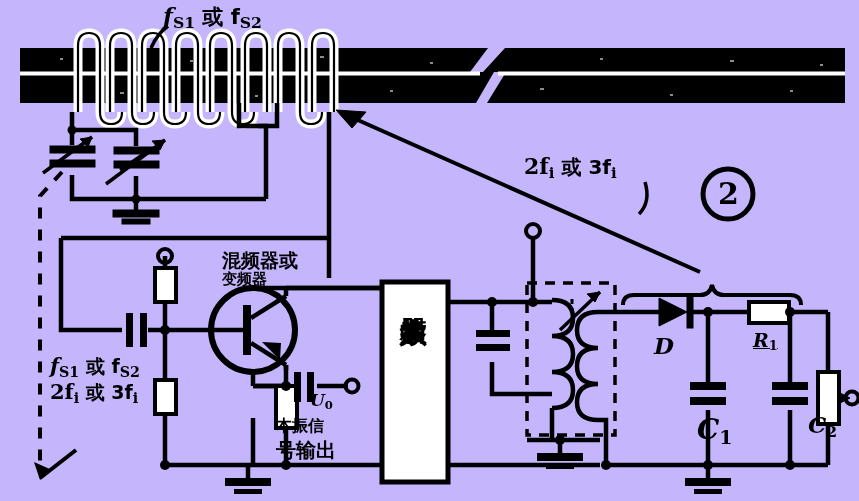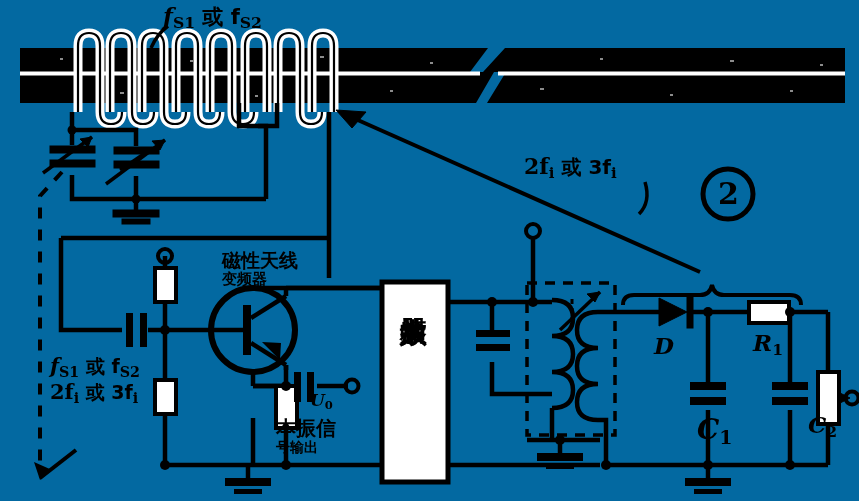--- a/index.html
+++ b/index.html
@@ -7,21 +7,21 @@
     padding: 0;
     background: #ffffff;
   }
   body {
     font-family: "DejaVu Sans", "Liberation Sans", sans-serif;
   }
   #stage {
     position: relative;
     width: 859px;
     height: 501px;
-    background: #0369a1;
+    background: #c4b5fd;
     overflow: hidden;
   }
   #stage svg {
     position: absolute;
     left: 0;
     top: 0;
   }
   .lbl {
     position: absolute;
     color: #000000;
@@ -386,42 +386,42 @@
 
   <div class="lbl" style="left:163px; top:4px; font-size:23px;">
     <span class="math">f</span><span class="math sub">S1</span><span class="cjk" style="font-size:21px;"> 或 f</span><span class="math sub">S2</span>
   </div>
 
 
   <div class="lbl" style="left:524px; top:155px; font-size:22px;">
     <span class="math nonital" style="font-style:normal;">2f</span><span class="math sub">i</span><span class="cjk" style="font-size:20px;"> 或 3f</span><span class="math sub">i</span>
   </div>
 
-  <div class="lbl cjk" style="left:222px; top:251px; font-size:19px;">磁性天线</div>
+  <div class="lbl cjk" style="left:222px; top:251px; font-size:19px;">混频器或</div>
   <div class="lbl cjk" style="left:222px; top:272px; font-size:15px;">变频器</div>
 
   <div class="lbl cjk vert" style="left:399px; top:297px; font-size:27px;">中频放大器</div>
 
   <div class="lbl" style="left:310px; top:392px; font-size:17px;">
     <span class="math">U</span><span class="math sub">0</span>
   </div>
 
-  <div class="lbl cjk" style="left:276px; top:418px; font-size:20px;text-align:center;">本振信</div>
-  <div class="lbl cjk" style="left:276px; top:440px; font-size:14px;">号输出</div>
+  <div class="lbl cjk" style="left:276px; top:418px; font-size:16px;text-align:center;">本振信</div>
+  <div class="lbl cjk" style="left:276px; top:440px; font-size:20px;">号输出</div>
 
   <div class="lbl" style="left:50px; top:355px; font-size:21px;">
     <span class="math">f</span><span class="math sub">S1</span><span class="cjk" style="font-size:19px;"> 或 f</span><span class="math sub">S2</span>
   </div>
   <div class="lbl" style="left:50px; top:381px; font-size:21px;">
     <span class="math nonital" style="font-style:normal;">2f</span><span class="math sub">i</span><span class="cjk" style="font-size:19px;"> 或 3f</span><span class="math sub">i</span>
   </div>
 
   <div class="lbl math" style="left:654px; top:334px; font-size:23px;">D</div>
 
-  <div class="lbl" style="left:753px; top:331px; font-size:23px;">
+  <div class="lbl" style="left:753px; top:331px; font-size:19px;text-decoration:underline;">
     <span class="math">R</span><span class="math sub">1</span>
   </div>
 
   <div class="lbl" style="left:697px; top:415px; font-size:28px;">
     <span class="math">C</span><span class="math sub">1</span>
   </div>
 
   <div class="lbl" style="left:808px; top:413px; font-size:23px;">
     <span class="math">C</span><span class="math sub">2</span>
   </div>

